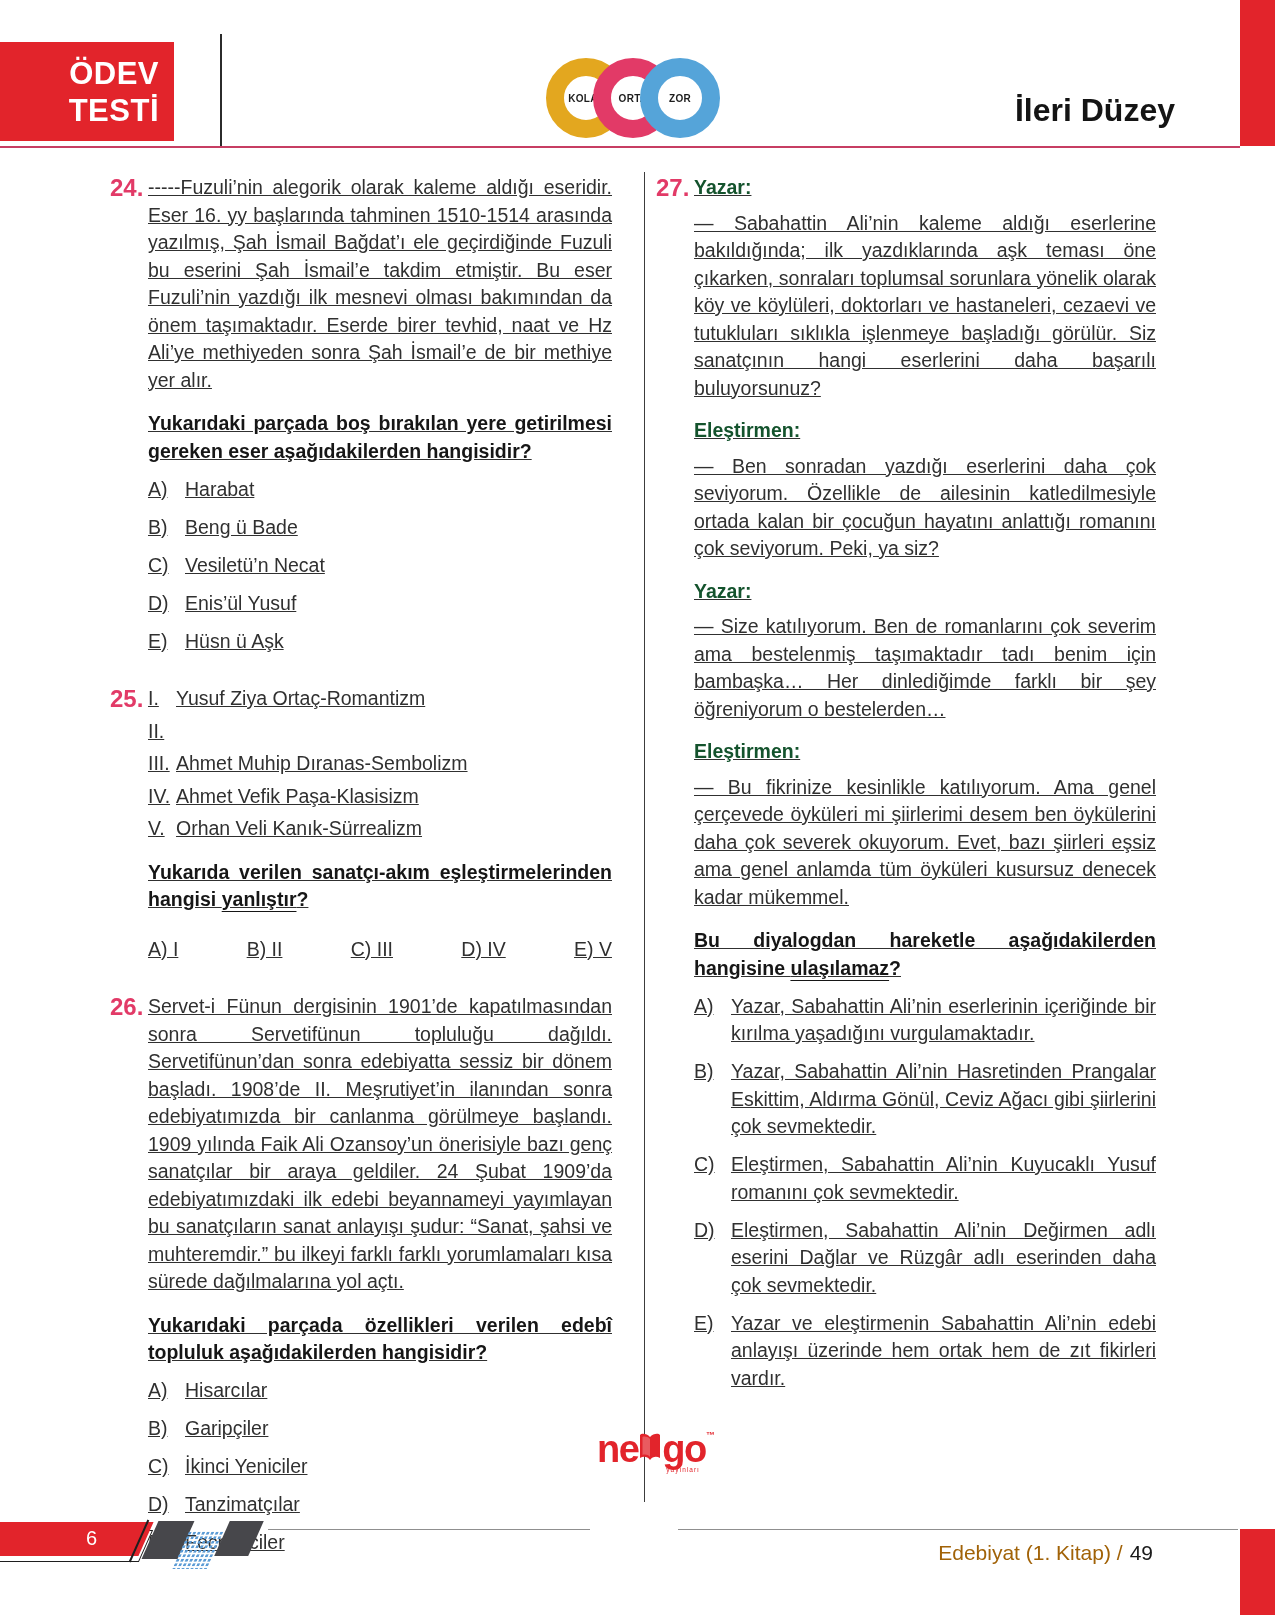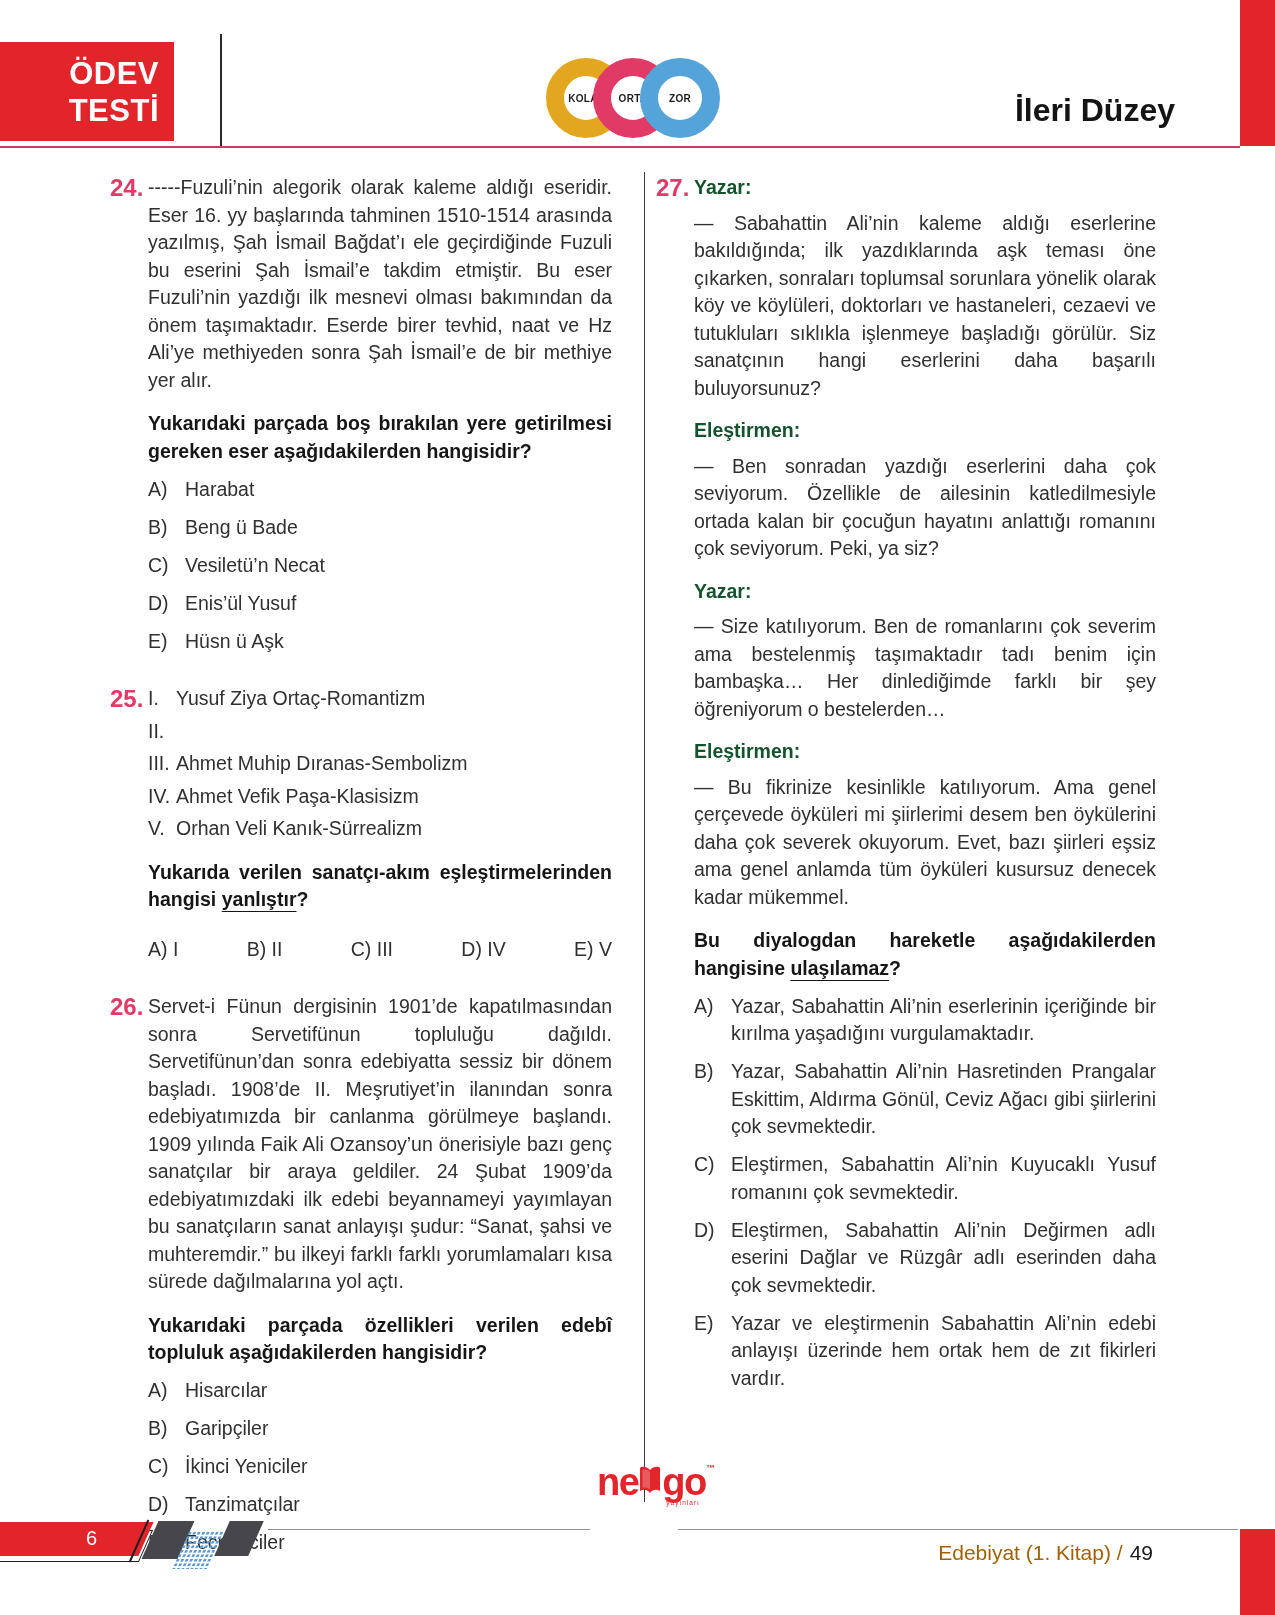--- a/index.html
+++ b/index.html
@@ -25,21 +25,21 @@
 
   
   .col-divider{position:absolute;left:644px;top:172px;width:1px;height:1330px;background:#3c3c3c;}
   .col{position:absolute;top:174px;font-size:19.5px;line-height:27.5px;}
   .col.left{left:110px;width:502px;}
   .col.right{left:656px;width:500px;}
   p{margin:0;}
   .q{display:flex;}
   .q + .q{margin-top:30px;}
   .qnum{width:38px;flex:none;font-weight:700;color:#e23a67;font-size:24px;}
-  .qbody{flex:1;min-width:0;}
+  .qbody{flex:1;min-width:0;text-decoration:underline;}
   .qbody > :first-child{margin-top:0;}
   .para{text-align:justify;}
   .stem{font-weight:700;color:#161616;text-align:justify;margin-top:16px;}
   .stem .u{text-decoration:underline;text-underline-offset:5px;}
   .opts{margin-top:8px;}
   .opt{display:flex;margin-top:10.5px;}
   .opt .letter{width:37px;flex:none;}
   .opt .text{flex:1;text-align:justify;}
   .items .item{display:flex;margin-top:5px;}
   .items .item:first-child{margin-top:0;}
@@ -56,21 +56,21 @@
   .page-tab{position:absolute;left:-30px;top:1522px;width:176px;height:34px;background:#e2242b;
             transform:skewX(-24deg);z-index:2;}
   .page-num{position:absolute;left:86px;top:1527px;color:#fff;font-size:20px;z-index:3;}
   .slash-line{position:absolute;left:138px;top:1518px;width:2px;height:46px;background:#1e1e1e;
               transform:rotate(24deg);z-index:2;}
   .slash{position:absolute;top:1521px;height:38px;width:36px;background:#47474b;transform:skewX(-24deg);z-index:2;}
   .slash.s1{left:150px;}
   .slash.s2{left:180px;top:1531px;height:38px;background-color:transparent;z-index:3;
             background-image:radial-gradient(#5b9bd5 1.3px, transparent 1.5px);background-size:4.5px 4.5px;}
   .slash.s3{left:222px;width:34px;height:35px;}
-  .logo{position:absolute;left:597px;top:1461px;display:flex;align-items:flex-start;color:#e2242b;z-index:4;}
+  .logo{position:absolute;left:597px;top:1428px;display:flex;align-items:flex-start;color:#e2242b;z-index:4;}
   .logo .ne,.logo .go{font-size:38px;line-height:42px;font-weight:700;letter-spacing:-1.5px;}
   .logo .bookwrap{margin:4px 0 0 1px;}
   .logo .gocol{display:flex;flex-direction:column;align-items:flex-start;margin-left:1px;}
   .logo .sub{font-size:6.5px;font-weight:400;letter-spacing:1px;margin-top:-4px;margin-left:4px;}
   .logo .tm{font-size:9px;font-weight:700;margin-top:2px;}
   .book-ref{position:absolute;right:122px;top:1541px;font-size:21px;z-index:4;}
   .book-ref .it{color:#a16207;}
   .book-ref .num{color:#191919;margin-left:7px;}
   .red-corner{position:absolute;left:1240px;top:1529px;width:35px;height:86px;background:#e2242b;}
 </style>

